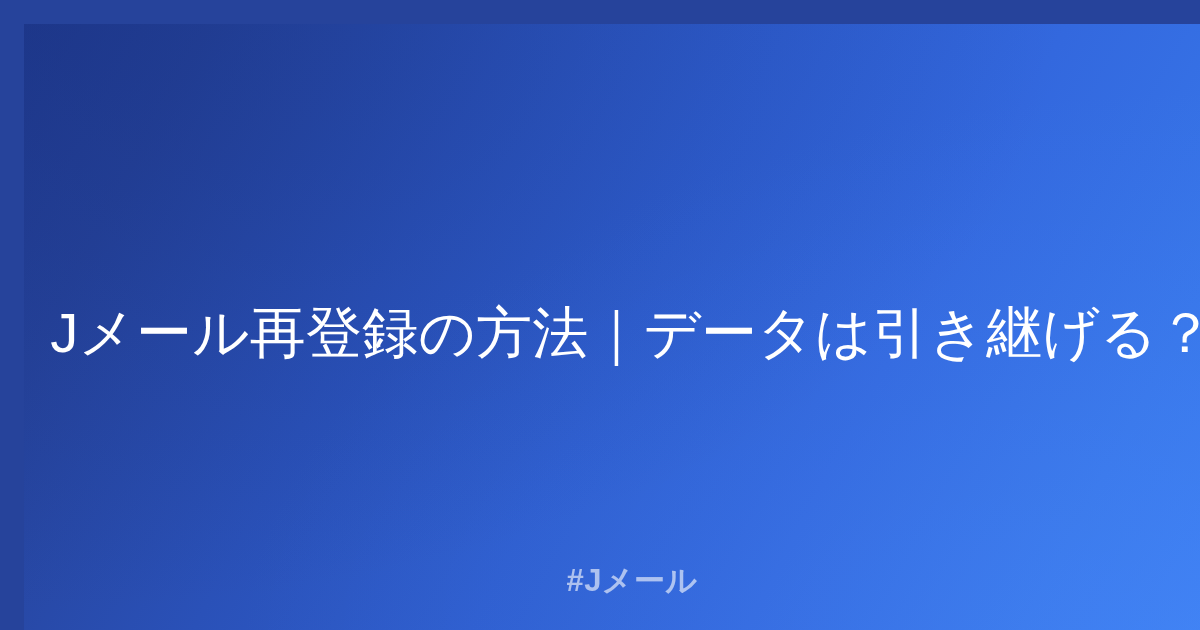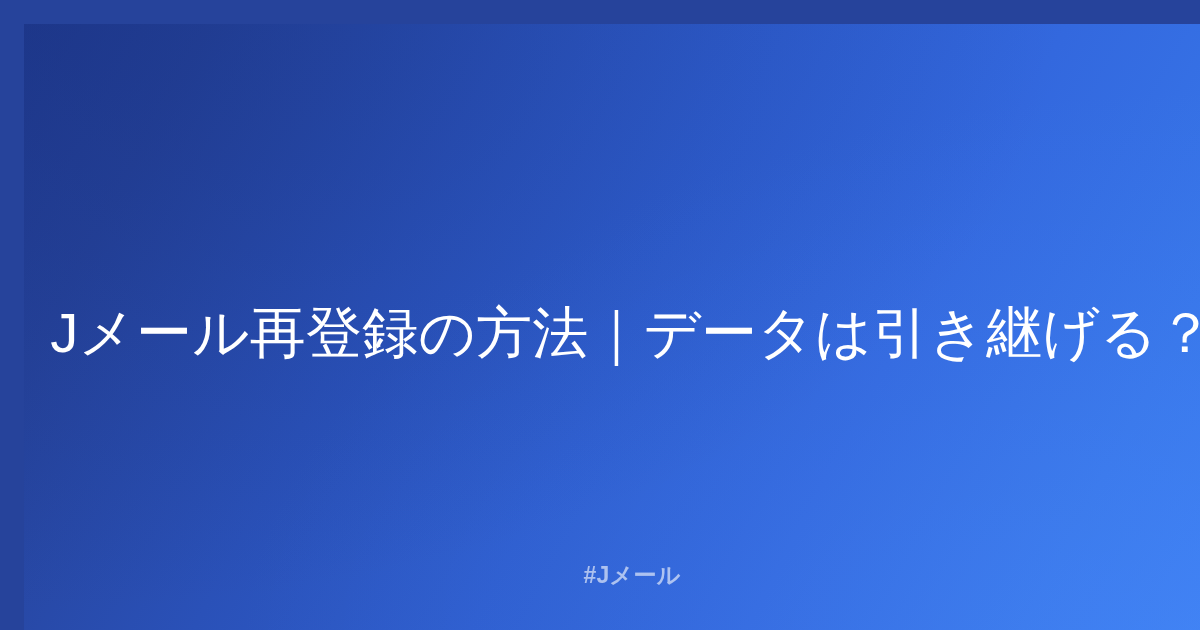--- a/index.html
+++ b/index.html
@@ -96,21 +96,21 @@
     left: 0;
     right: 0;
     top: 512px;
     display: flex;
     align-items: center;
     justify-content: center;
   }
 
   .og-tag {
     color: rgba(255, 255, 255, 0.60);
-    font-size: 23px;
+    font-size: 31px;
     line-height: 1.35;
     font-weight: 700;
     letter-spacing: 0.012em;
     text-align: left;
     white-space: nowrap;
     font-family: "Liberation Sans", "DejaVu Sans", sans-serif;
   }
 </style>
 </head>
 <body>

